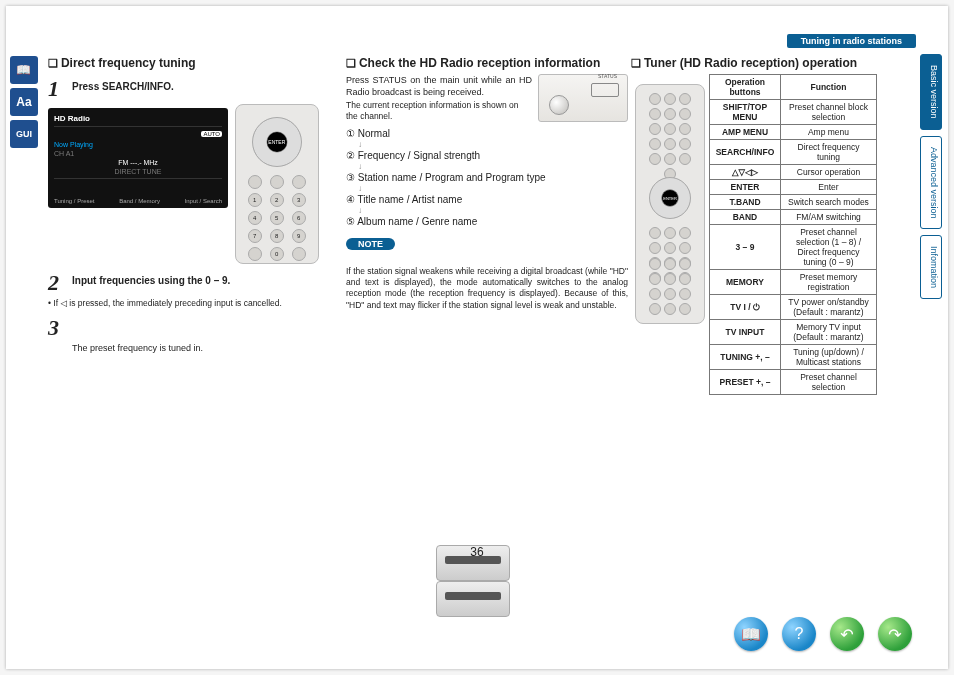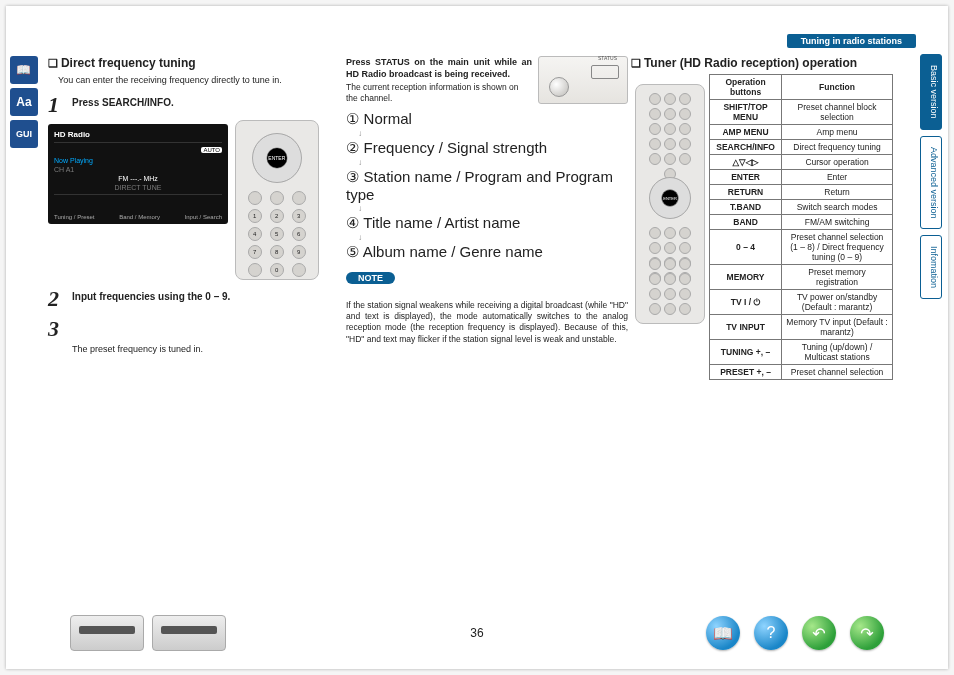--- a/index.html
+++ b/index.html
@@ -170,52 +170,53 @@
   .remote.tall .stack span {
     width:12px; height:12px; border-radius:50%;
     background:#d5d3cf; border:1px solid #aaa; display:inline-block;
   }
   .remote.tall .topgrid { top:8px; display:flex; flex-wrap:wrap; gap:3px; justify-content:center; }
   .remote.tall .botgrid { bottom:8px; display:flex; flex-wrap:wrap; gap:3px; justify-content:center; }
   .remote.tall .midbtns { top:142px; display:flex; flex-wrap:wrap; gap:3px; justify-content:center; }
 
   
   .hd-list { margin-top: 6px; }
-  .hd-list div { font-size: 15px; margin: 1px 0 1px 0; }
+  .hd-list div { font-size: 10px; margin: 1px 0 1px 0; }
   .hd-list .arrow { margin-left: 12px; color:#888; font-size:8px; }
 
   
   .note-pill {
     display:inline-block; background:#0b5f93; color:#fff;
     font-weight:bold; font-size:9px; padding:1px 12px;
     border-radius:10px; margin-top:10px;
   }
 
   
   table.optable {
     border-collapse: collapse;
-    width: 184px;
+    width: 168px;
     font-size: 8.5px;
     margin-left: 78px;
   }
   table.optable th, table.optable td {
     border: 1px solid #777;
     padding: 2px 4px;
     text-align: center;
   }
   table.optable th { font-weight: bold; background:#fff; }
   table.optable td.label { font-weight: bold; }
 
   
   .bottom-nav {
     position: absolute;
     left: 0; right: 0; bottom: 18px;
     display: flex;
     align-items: center;
-    padding: 0 64px;
+    padding: 0 36px;
+    flex-direction: column;
   }
   .device-thumb {
     width: 74px; height: 36px;
     background: linear-gradient(#eee,#ccc);
     border: 1px solid #aaa;
     border-radius: 4px;
     margin-right: 8px;
     position: relative;
   }
   .device-thumb::after {
@@ -279,21 +280,20 @@
   <div class="header-right">Tuning in radio stations</div>
 
   <div class="right-tabs">
     <div class="tab active">Basic version</div>
     <div class="tab">Advanced version</div>
     <div class="tab">Infomation</div>
   </div>
 
   <div class="col col1">
     <h4 class="section">Direct frequency tuning</h4>
-    <div class="small" style="margin-left:10px;">You can enter the receiving frequency directly to tune in.</div>
 
     <div class="step">
       <div class="num">1</div>
       <div class="txt">Press SEARCH/INFO.</div>
     </div>
 
     <div>
       <div class="display-panel">
         <div class="hd">
             <span>HD Radio</span>
@@ -340,33 +340,35 @@
             <span>0</span>
             <span></span>
           </div>
       </div>
     </div>
 
     <div class="step">
       <div class="num">2</div>
       <div class="txt">Input frequencies using the 0 – 9.</div>
     </div>
+    <div class="tiny">• If ◁ is pressed, the immediately preceding input is cancelled.</div>
 
     <div class="step">
       <div class="num">3</div>
     </div>
     <div class="substep tiny">The preset frequency is tuned in.</div>
   </div>
 
   <div class="col col2">
+    <h4 class="section">Check the HD Radio reception information</h4>
     <div style="overflow:auto">
       <div class="unit-mock">
         <div class="knob"></div>
       </div>
-      <div class="small" style="font-weight:bold;text-align:justify">Press STATUS on the main unit while an HD Radio broadcast is being received.</div>
+      <div class="small" style="font-weight:normal;text-align:justify">Press STATUS on the main unit while an HD Radio broadcast is being received.</div>
       <div class="tiny" style="margin-top:2px">The current reception information is shown on the channel.</div>
     </div>
     <div class="hd-list">
       <div>① Normal</div>
       <div class="arrow">↓</div>
       <div>② Frequency / Signal strength</div>
       <div class="arrow">↓</div>
       <div>③ Station name / Program and Program type</div>
       <div class="arrow">↓</div>
       <div>④ Title name / Artist name</div>
@@ -454,33 +456,29 @@
           </tr>
           <tr>
             <td class="label">△▽◁▷</td>
             <td>Cursor operation</td>
           </tr>
           <tr>
             <td class="label">ENTER</td>
             <td>Enter</td>
           </tr>
           <tr>
-            <td class="label">RETURN</td>
-            <td>Return</td>
-          </tr>
-          <tr>
             <td class="label">T.BAND</td>
             <td>Switch search modes</td>
           </tr>
           <tr>
             <td class="label">BAND</td>
             <td>FM/AM switching</td>
           </tr>
           <tr>
-            <td class="label">0 – 4</td>
+            <td class="label">3 – 9</td>
             <td>Preset channel selection (1 – 8) / Direct frequency tuning (0 – 9)</td>
           </tr>
           <tr>
             <td class="label">MEMORY</td>
             <td>Preset memory registration</td>
           </tr>
           <tr>
             <td class="label">TV  I / ⏻</td>
             <td>TV power on/standby (Default : marantz)</td>
           </tr>

